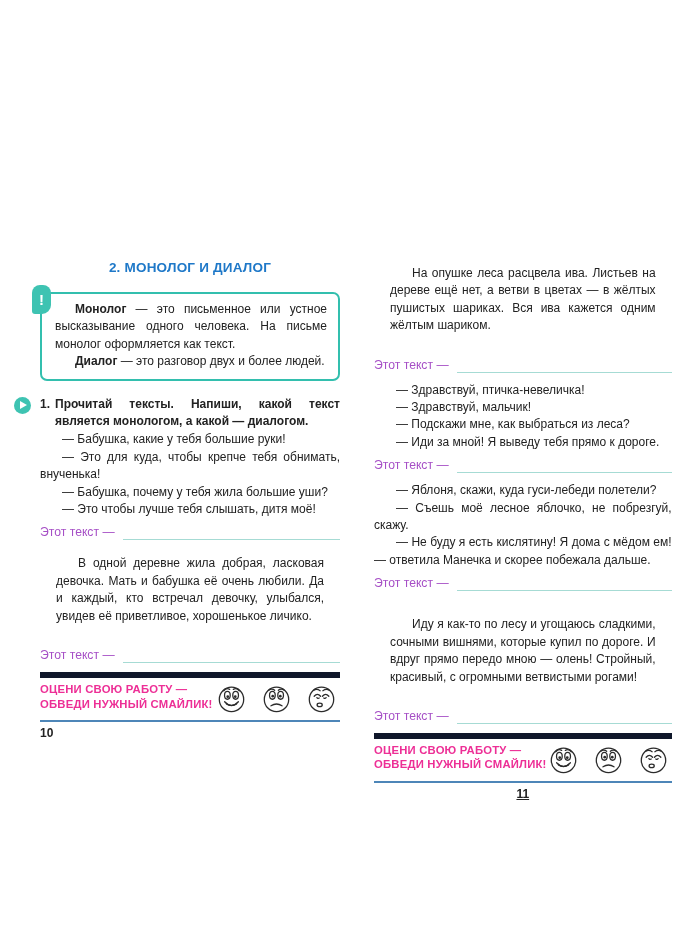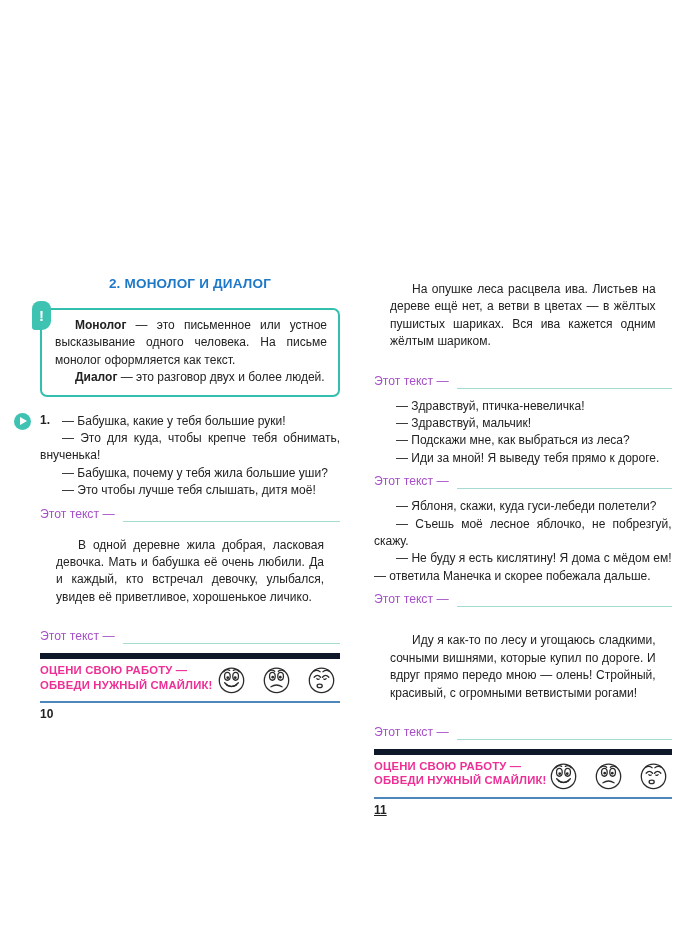--- a/index.html
+++ b/index.html
@@ -2,21 +2,21 @@
 <html><head>
 <meta charset="utf-8">
 <style>
   html,body{margin:0;padding:0;}
   body{
     width:700px;height:933px;background:#ffffff;position:relative;
     font-family:"Liberation Sans","DejaVu Sans",sans-serif;
     color:#222;-webkit-font-smoothing:antialiased;
   }
   .spread{
-    position:absolute;top:270px;left:0;width:700px;height:416px;
+    position:absolute;top:254px;left:0;width:700px;height:416px;
     display:flex;padding:0 0 0 40px;box-sizing:border-box;gap:34px;
   }
   .page{
     display:flex;flex-direction:column;height:100%;
     font-size:12px;line-height:17.4px;text-align:justify;
   }
   .page-left{flex:0 0 300px;}
   .page-right{flex:0 0 290px;}
 
   .chapter-title{
@@ -68,21 +68,21 @@
     padding:4px 0 5px 0;display:flex;align-items:flex-start;
   }
   .footer-text{
     color:#ed2f96;font-weight:bold;font-size:11.3px;line-height:14.5px;
     letter-spacing:.2px;white-space:nowrap;
   }
   .smiley-row{margin-left:auto;display:flex;gap:12px;align-items:center;padding-right:2px;}
   .smiley{width:33px;height:33px;}
   .smiley svg{display:block;width:100%;height:100%;}
   .page-num{font-weight:bold;font-size:12px;margin-top:5px;line-height:12px;}
-  .page-num.right{text-align:left;text-decoration:underline;}
+  .page-num.right{text-align:center;text-decoration:underline;}
 </style>
 </head>
 <body>
 
 <div class="spread">
 
   <div class="page page-left">
 
     <div class="chapter-title">2. МОНОЛОГ И ДИАЛОГ</div>
 
@@ -90,20 +90,21 @@
       <div class="excl-badge">!</div>
       <p><span class="term">Монолог</span><span> — это письменное или устное высказывание одного человека. На письме монолог оформляется как текст.</span></p>
       <p><span class="term">Диалог</span><span> — это разговор двух и более людей.</span></p>
     </div>
 
     <div class="exercise">
       <span class="task-marker">
           <span class="tri"></span>
         </span>
       <span class="ex-num">1.</span>
+      <span class="ex-text">Прочитай тексты. Напиши, какой текст является монологом, а какой — диалогом.</span>
     </div>
 
     <div class="dialogue">
       <p>— Бабушка, какие у тебя большие руки!</p>
       <p>— Это для куда, чтобы крепче тебя обнимать, внученька!</p>
       <p>— Бабушка, почему у тебя жила большие уши?</p>
       <p>— Это чтобы лучше тебя слышать, дитя моё!</p>
     </div>
 
     <div class="this-text">

